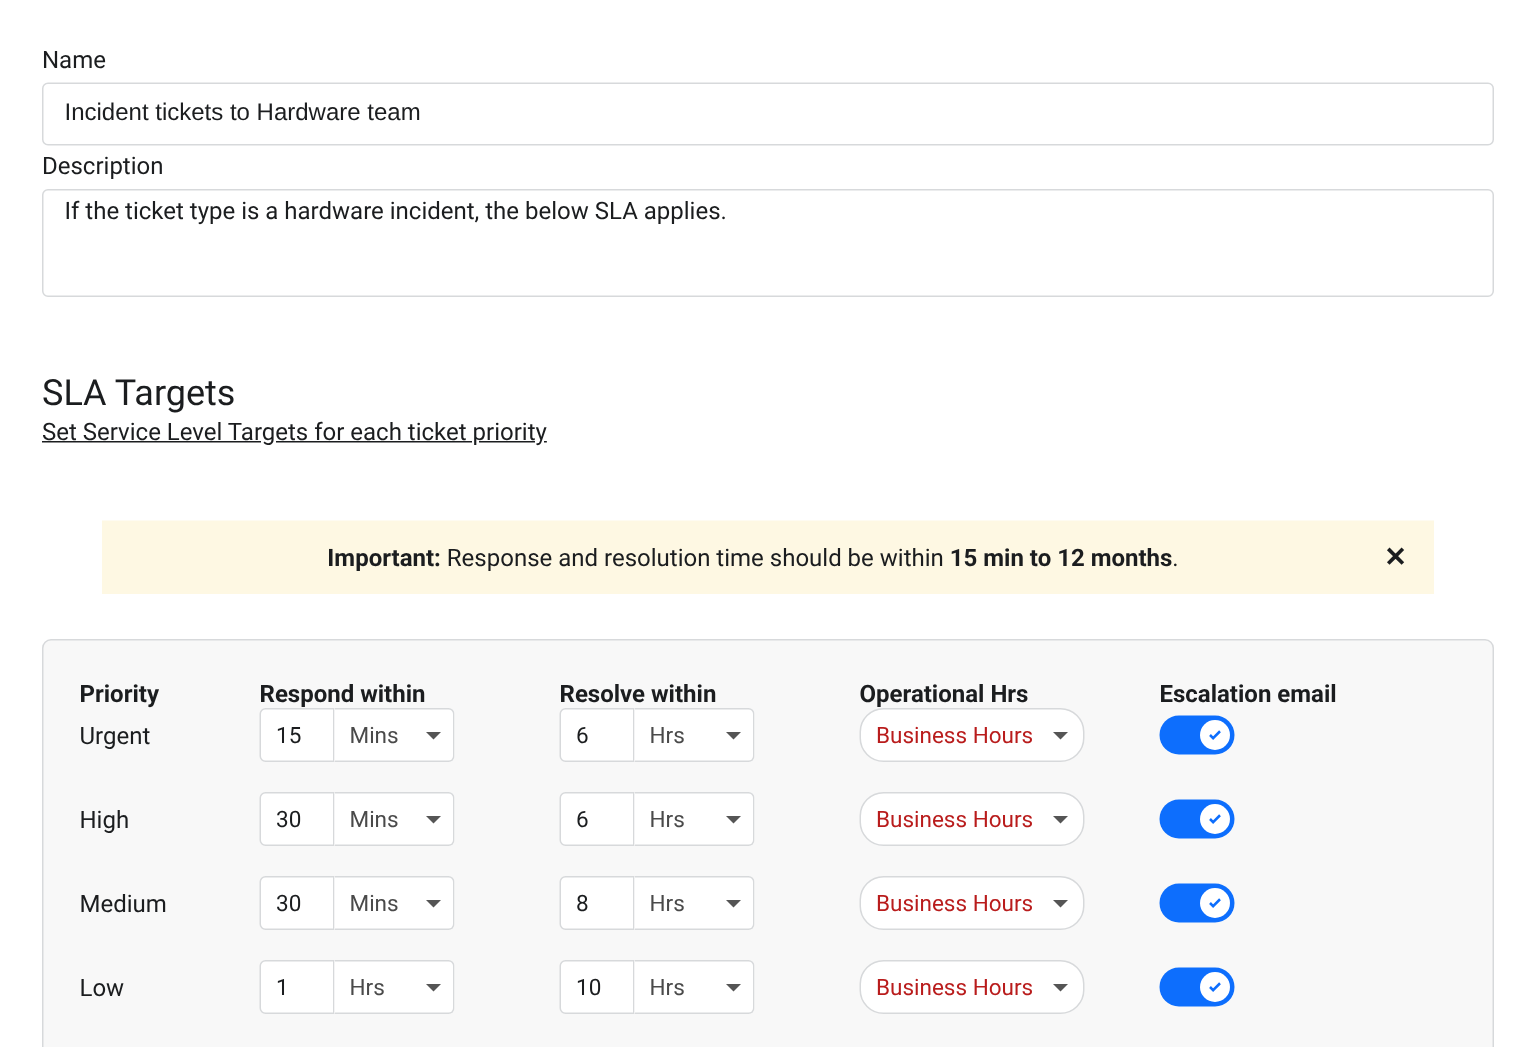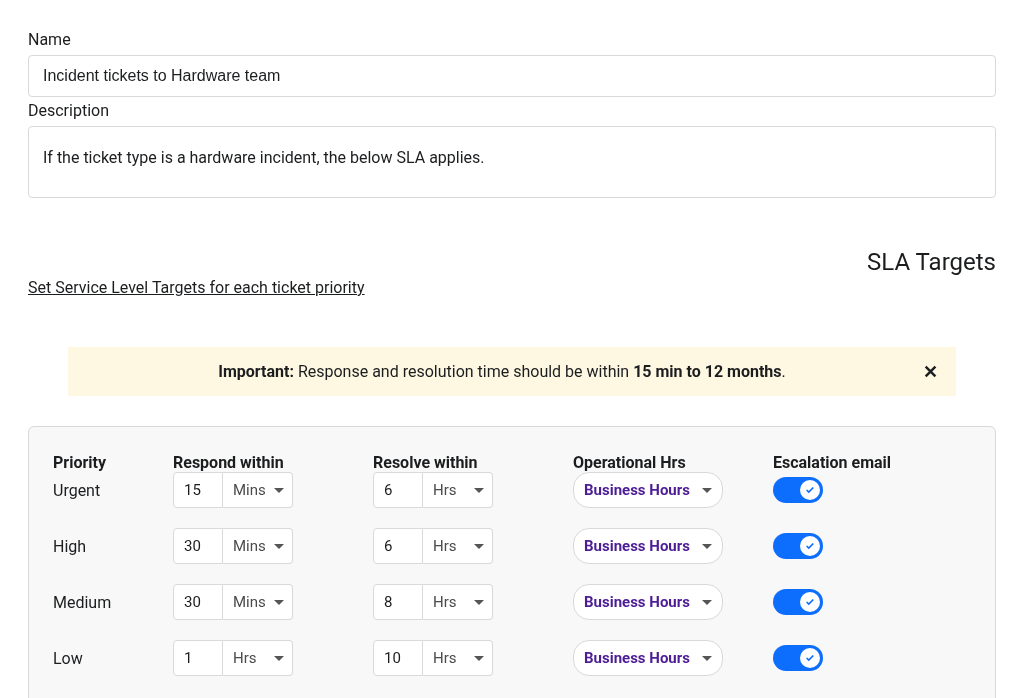--- a/index.html
+++ b/index.html
@@ -25,35 +25,34 @@
       padding: 11px 14px;
       font-size: 16px;
       color: #1b1d1f;
       font-family: Liberation Sans, sans-serif;
       outline: none;
     }
     .textarea {
       width: 100%;
       border: 1px solid #d7d9db;
       border-radius: 4px;
-      padding: 21px 14px;
+      padding: 4px 14px;
       font-size: 16px;
       color: #1b1d1f;
       font-family: inherit;
       resize: none;
       height: 72px;
       outline: none;
     }
     .section { margin-bottom: 4px; }
     .sla-heading {
       font-size: 24px;
       font-weight: 400;
       color: #1b1d1f;
       margin-top: 46px;
-      text-align: right;
     }
     .sla-sub {
       font-size: 16px;
       color: #1b1d1f;
       margin-top: 2px;
       text-decoration: underline;
     }
     .alert {
       background: #FEF8E3;
       padding: 15px 28px 15px 8px;
@@ -95,21 +94,21 @@
     .body-row {
       display: grid;
       grid-template-columns: 120px 200px 200px 200px 1fr;
       gap: 0;
       align-items: center;
       margin-bottom: 20px;
     }
     .priority-cell { font-size: 16px; color: #1b1d1f; }
     .combo {
       display: flex;
-      width: 120px;
+      width: 130px;
     }
     .combo-num {
       width: 50px;
       border: 1px solid #d7d9db;
       border-radius: 4px 0 0 4px;
       padding: 8px 10px;
       font-size: 15px;
       color: #1b1d1f;
       background: #fff;
       font-family: inherit;
@@ -128,27 +127,26 @@
       align-items: center;
       justify-content: space-between;
       cursor: pointer;
     }
     .ophrs-select {
       width: 150px;
       border: 1px solid #d7d9db;
       border-radius: 16px;
       padding: 8px 10px;
       font-size: 15px;
-      color: #4c1d95;
+      color: #b91c1c;
       background: #fff;
       display: flex;
       align-items: center;
       justify-content: space-between;
       cursor: pointer;
-      font-weight: bold;
     }
     .caret {
       width: 0; height: 0;
       border-left: 5px solid transparent;
       border-right: 5px solid transparent;
       border-top: 5px solid #555;
       margin-left: 6px;
     }
     .toggle {
       width: 50px;

